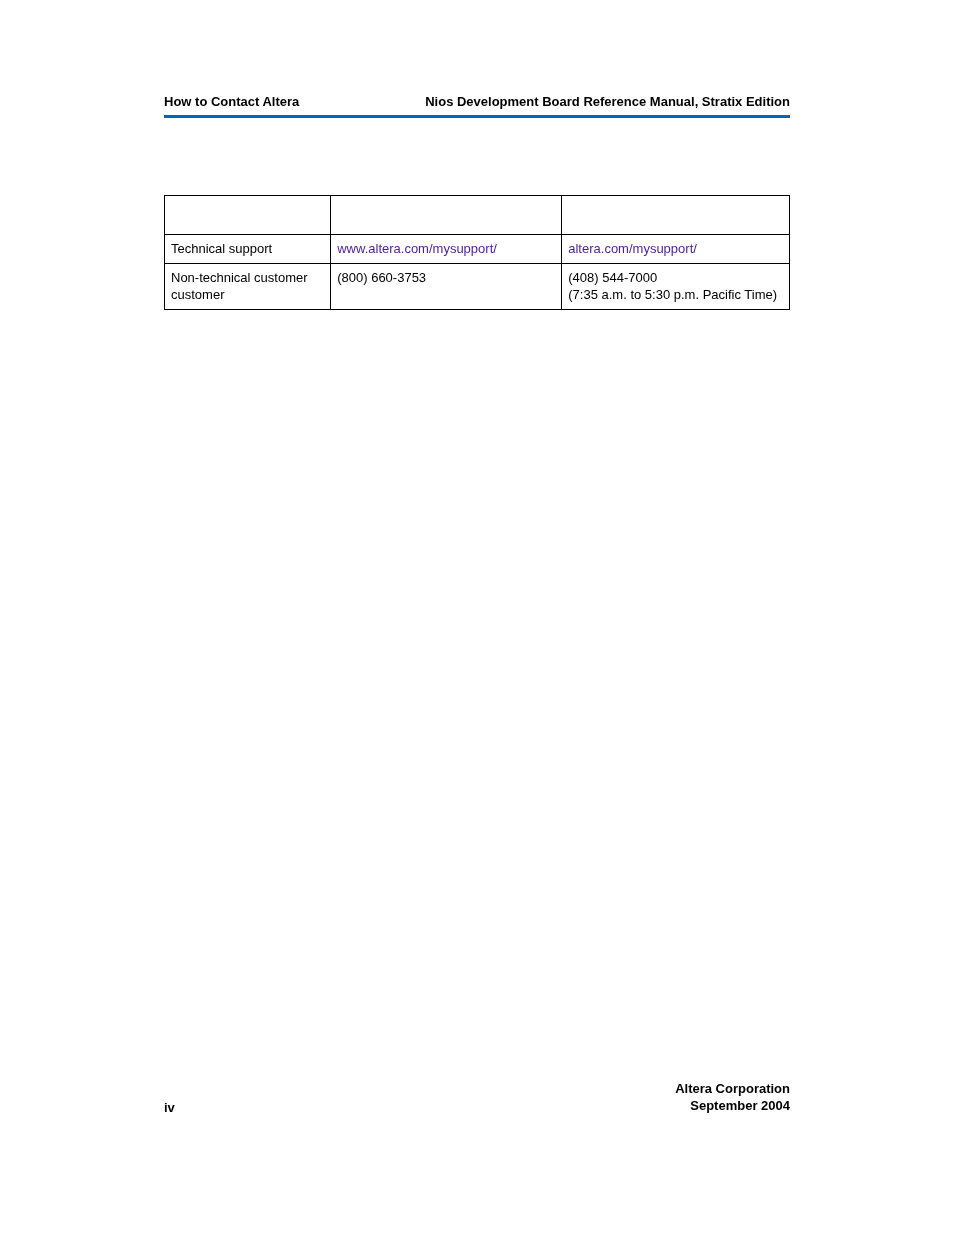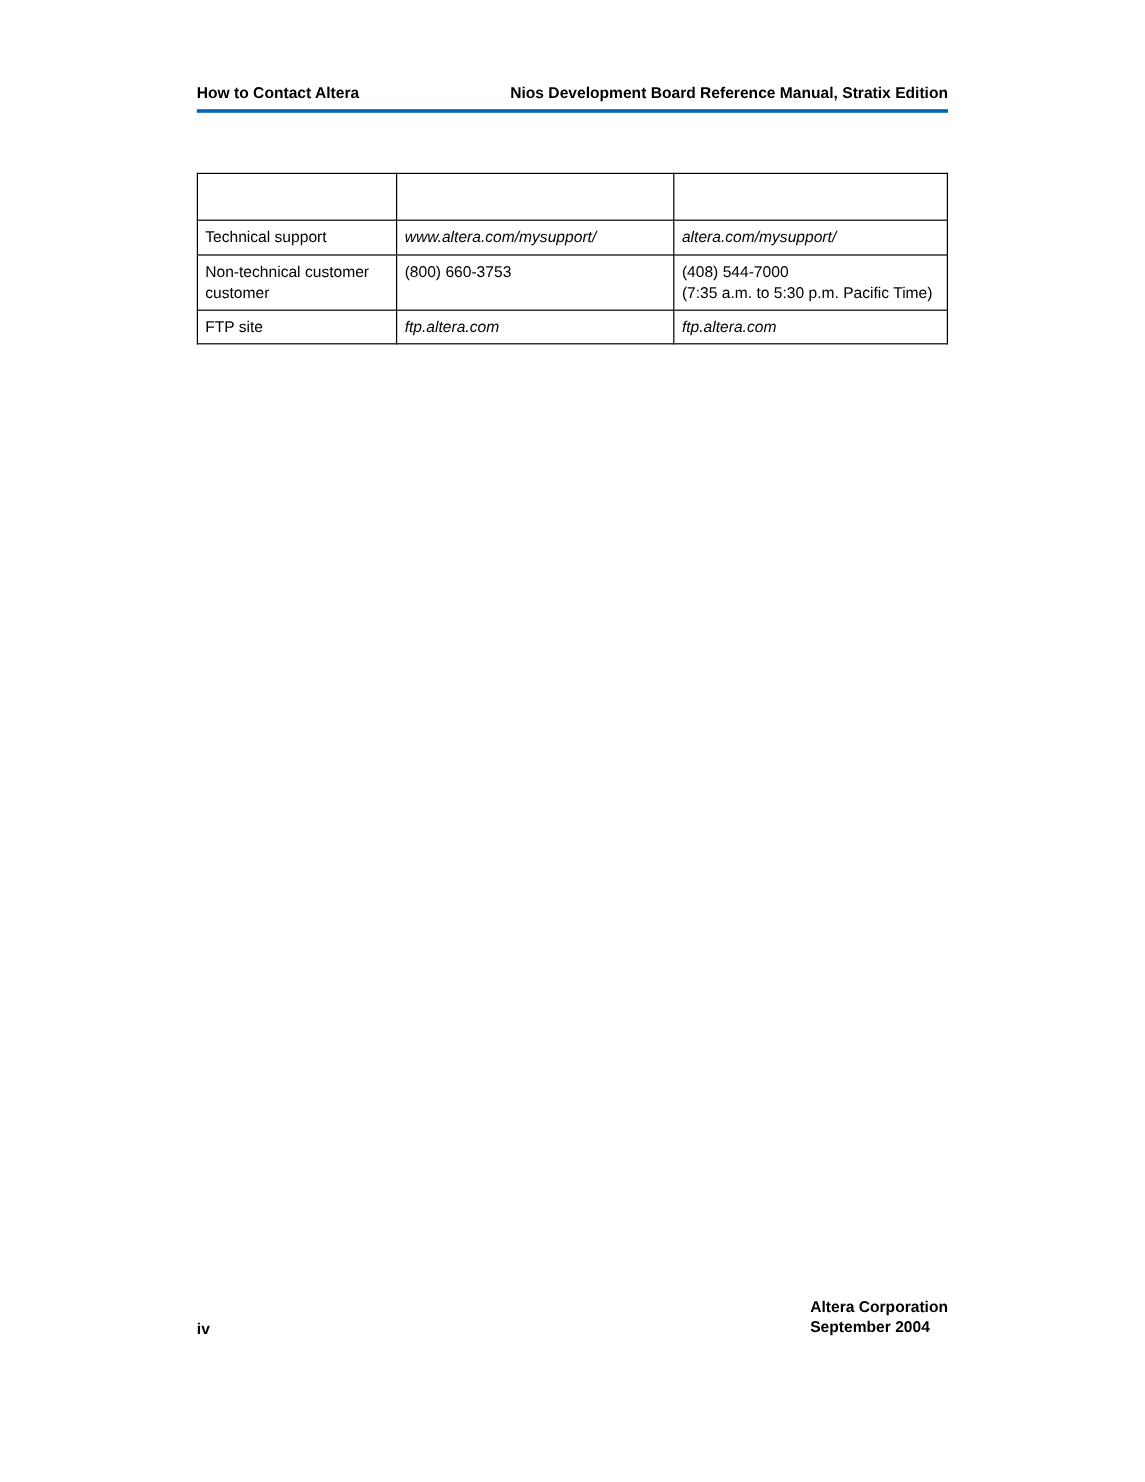--- a/index.html
+++ b/index.html
@@ -8,65 +8,64 @@
     background: #fff;
     font-family: Arial, Helvetica, sans-serif;
     font-size: 13px;
     color: #000;
   }
   .page {
     width: 954px;
     height: 1235px;
     position: relative;
     box-sizing: border-box;
-    padding: 70px 164px 0 164px;
+    padding: 94px 164px 0 164px;
   }
   .header-row {
     display: flex;
     justify-content: space-between;
     font-weight: bold;
     font-size: 13px;
     padding-bottom: 6px;
     border-bottom: 3px solid #0066b3;
   }
   .contact-table {
-    margin-top: 50px;
+    margin-top: 77px;
     border-collapse: collapse;
     width: 100%;
     font-size: 13px;
   }
   .contact-table td {
     border: 1px solid #000;
     padding: 5px 6px;
     vertical-align: top;
     line-height: 1.35;
   }
   .contact-table tr.header-empty td {
     height: 28px;
   }
   .contact-table .col1 { width: 165px; }
   .contact-table .col2 { width: 225px; }
   .contact-table .col3 { width: 225px; }
   .link {
-    color: #000000;
-    font-style: italic;
+    color: #4c1d95;
   }
   .footer {
     position: absolute;
     bottom: 120px;
     left: 164px;
     right: 164px;
     display: flex;
     justify-content: space-between;
     align-items: flex-end;
     font-weight: bold;
     font-size: 13px;
   }
   .footer-right {
-    text-align: left;
+    text-align: right;
     line-height: 1.35;
   }
   
   .no-top-border { border-top: none !important; }
   .no-bottom-border { border-bottom: none !important; }
 </style>
 </head>
 <body>
 
 <div class="page">
@@ -98,25 +97,20 @@
         <span>Non-technical customer</span><br>
         <span>customer</span>
       </td>
       <td class="col2">(800) 660-3753</td>
       <td class="col3">
         <span>(408) 544-7000</span><br>
         <span>(7:35 a.m. to 5:30 p.m. Pacific Time)</span>
       </td>
     </tr>
 
-    <tr>
-      <td class="col1">FTP site</td>
-      <td class="col2"><span class="link">ftp.altera.com</span></td>
-      <td class="col3"><span class="link">ftp.altera.com</span></td>
-    </tr>
   </tbody>
     </table>
 
   <div class="footer">
     <span>iv</span>
     <div class="footer-right">
       <span>Altera Corporation</span><br>
       <span>September 2004</span>
     </div>
   </div>

